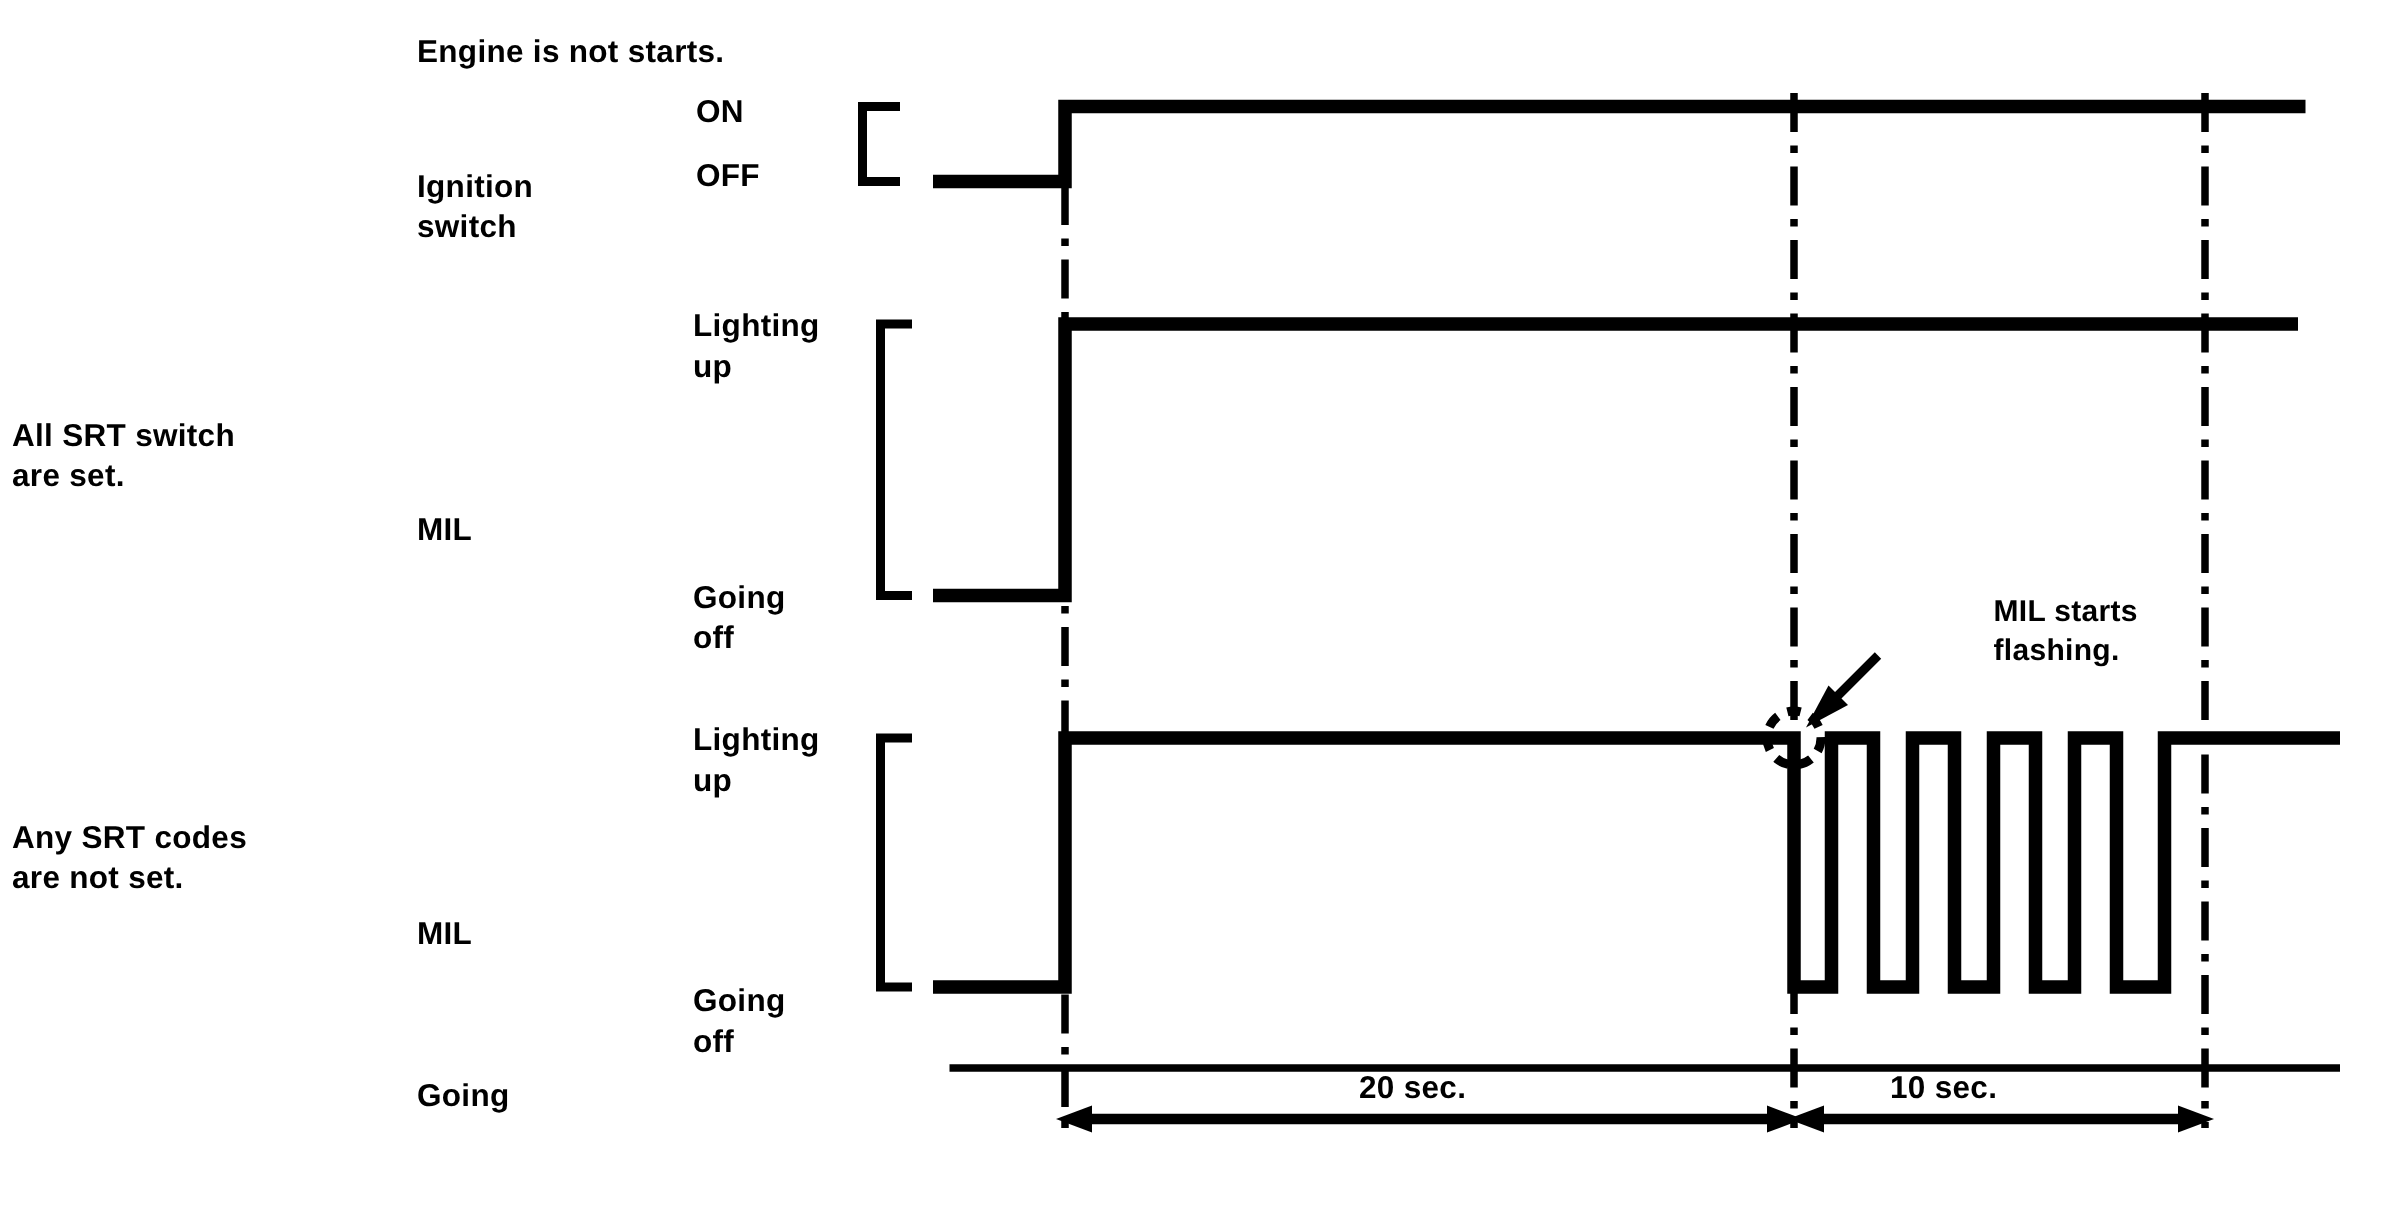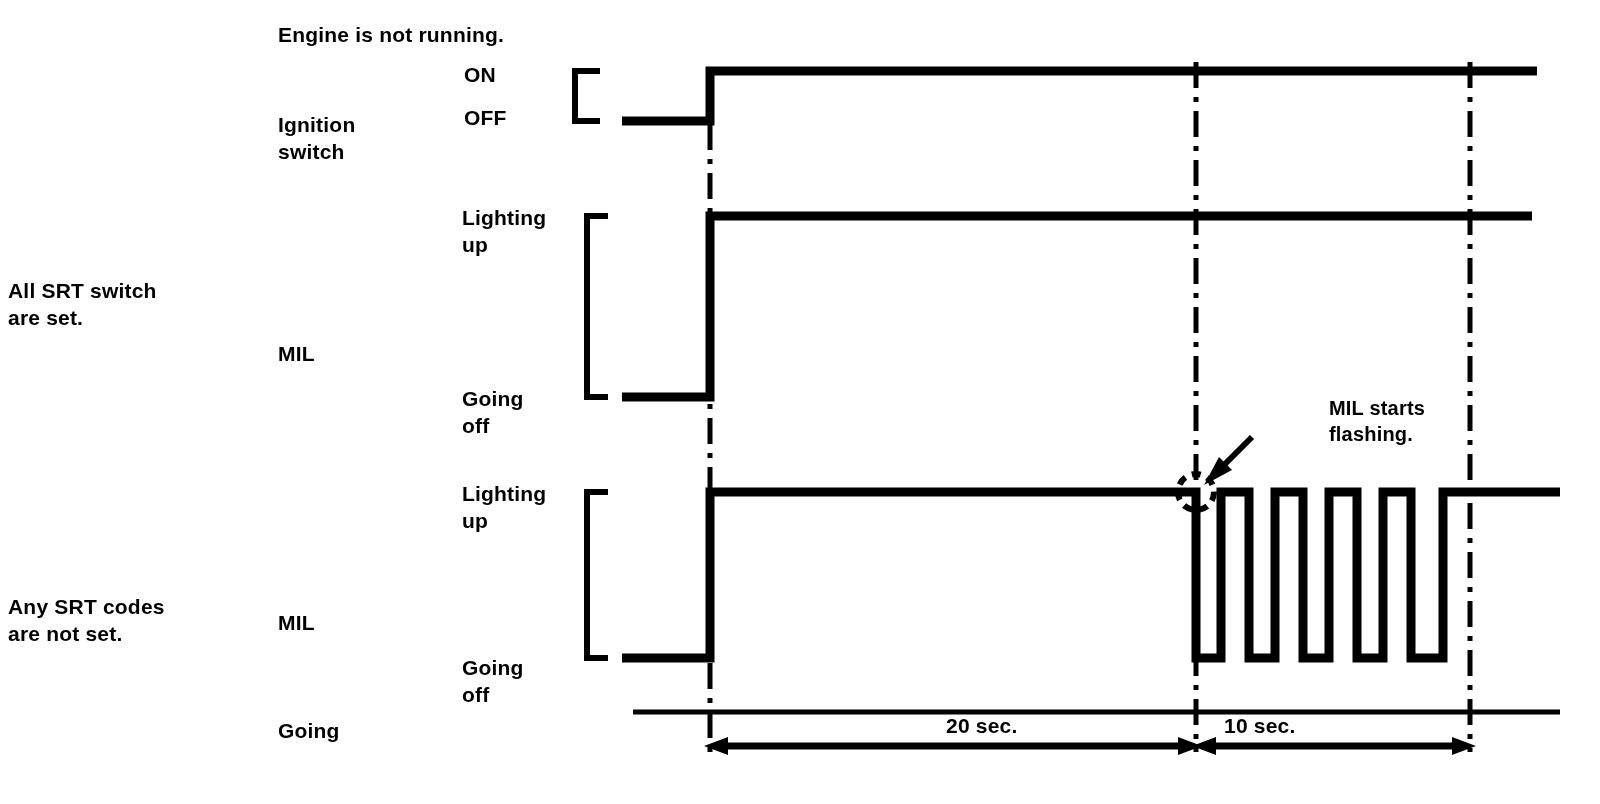--- a/index.html
+++ b/index.html
@@ -38,59 +38,59 @@
     top: 0;
     width: 1600px;
     height: 804px;
   }
 </style>
 </head>
 <body>
 
 <div id="page">
 
-  <div class="lbl lbl-head" style="left:278px; top:22px;">Engine is not running.</div>
+  <div class="lbl lbl-head" style="left:278px; top:22px;">Engine is not starts.</div>
 
   <div class="lbl lbl-sig" style="left:278px; top:68px;">Ignition
 switch</div>
 
   <div class="lbl lbl-state" style="left:464px; top:62px;">ON</div>
 
   <div class="lbl lbl-state" style="left:464px; top:105px;">OFF</div>
 
   <div class="lbl lbl-cond" style="left:8px; top:278px;">All SRT switch
 are set.</div>
 
   <div class="lbl lbl-sig" style="left:278px; top:297px;">MIL</div>
 
   <div class="lbl lbl-state" style="left:462px; top:205px;">Lighting
 up</div>
 
   <div class="lbl lbl-state" style="left:462px; top:386px;">Going
 off</div>
 
-  <div class="lbl lbl-cond" style="left:8px; top:546px;margin-top:48px;">Any SRT codes
+  <div class="lbl lbl-cond" style="left:8px; top:546px;">Any SRT codes
 are not set.</div>
 
   <div class="lbl lbl-sig" style="left:278px; top:566px;">MIL</div>
 
   <div class="lbl lbl-state" style="left:462px; top:481px;">Lighting
 up</div>
 
   <div class="lbl lbl-state" style="left:462px; top:655px;">Going
 off</div>
 
   <div class="lbl lbl-note" style="left:1289px; top:396px;margin-left:40px;">MIL starts
 flashing.</div>
 
   <div class="lbl lbl-time" style="left:278px; top:718px;">Going</div>
 
-  <div class="lbl lbl-time" style="left:906px; top:713px;margin-left:40px;">20 sec.</div>
+  <div class="lbl lbl-time" style="left:906px; top:713px;">20 sec.</div>
 
-  <div class="lbl lbl-time" style="left:1224px; top:713px;text-align:right;">10 sec.</div>
+  <div class="lbl lbl-time" style="left:1260px; top:713px;text-align:right;">10 sec.</div>
 
   <svg class="diagram" viewBox="0 0 1600 804">
 
     <g stroke="#000" stroke-width="6" fill="none" stroke-linecap="butt">
       <path d="M 600 71 L 575 71 L 575 121 L 600 121"></path>
       <path d="M 608 216 L 587 216 L 587 397 L 608 397"></path>
       <path d="M 608 492 L 587 492 L 587 658 L 608 658"></path>
     </g>
 
     <g stroke="#000" stroke-width="5" fill="none" stroke-dasharray="26 9 5 9" stroke-linecap="butt">

